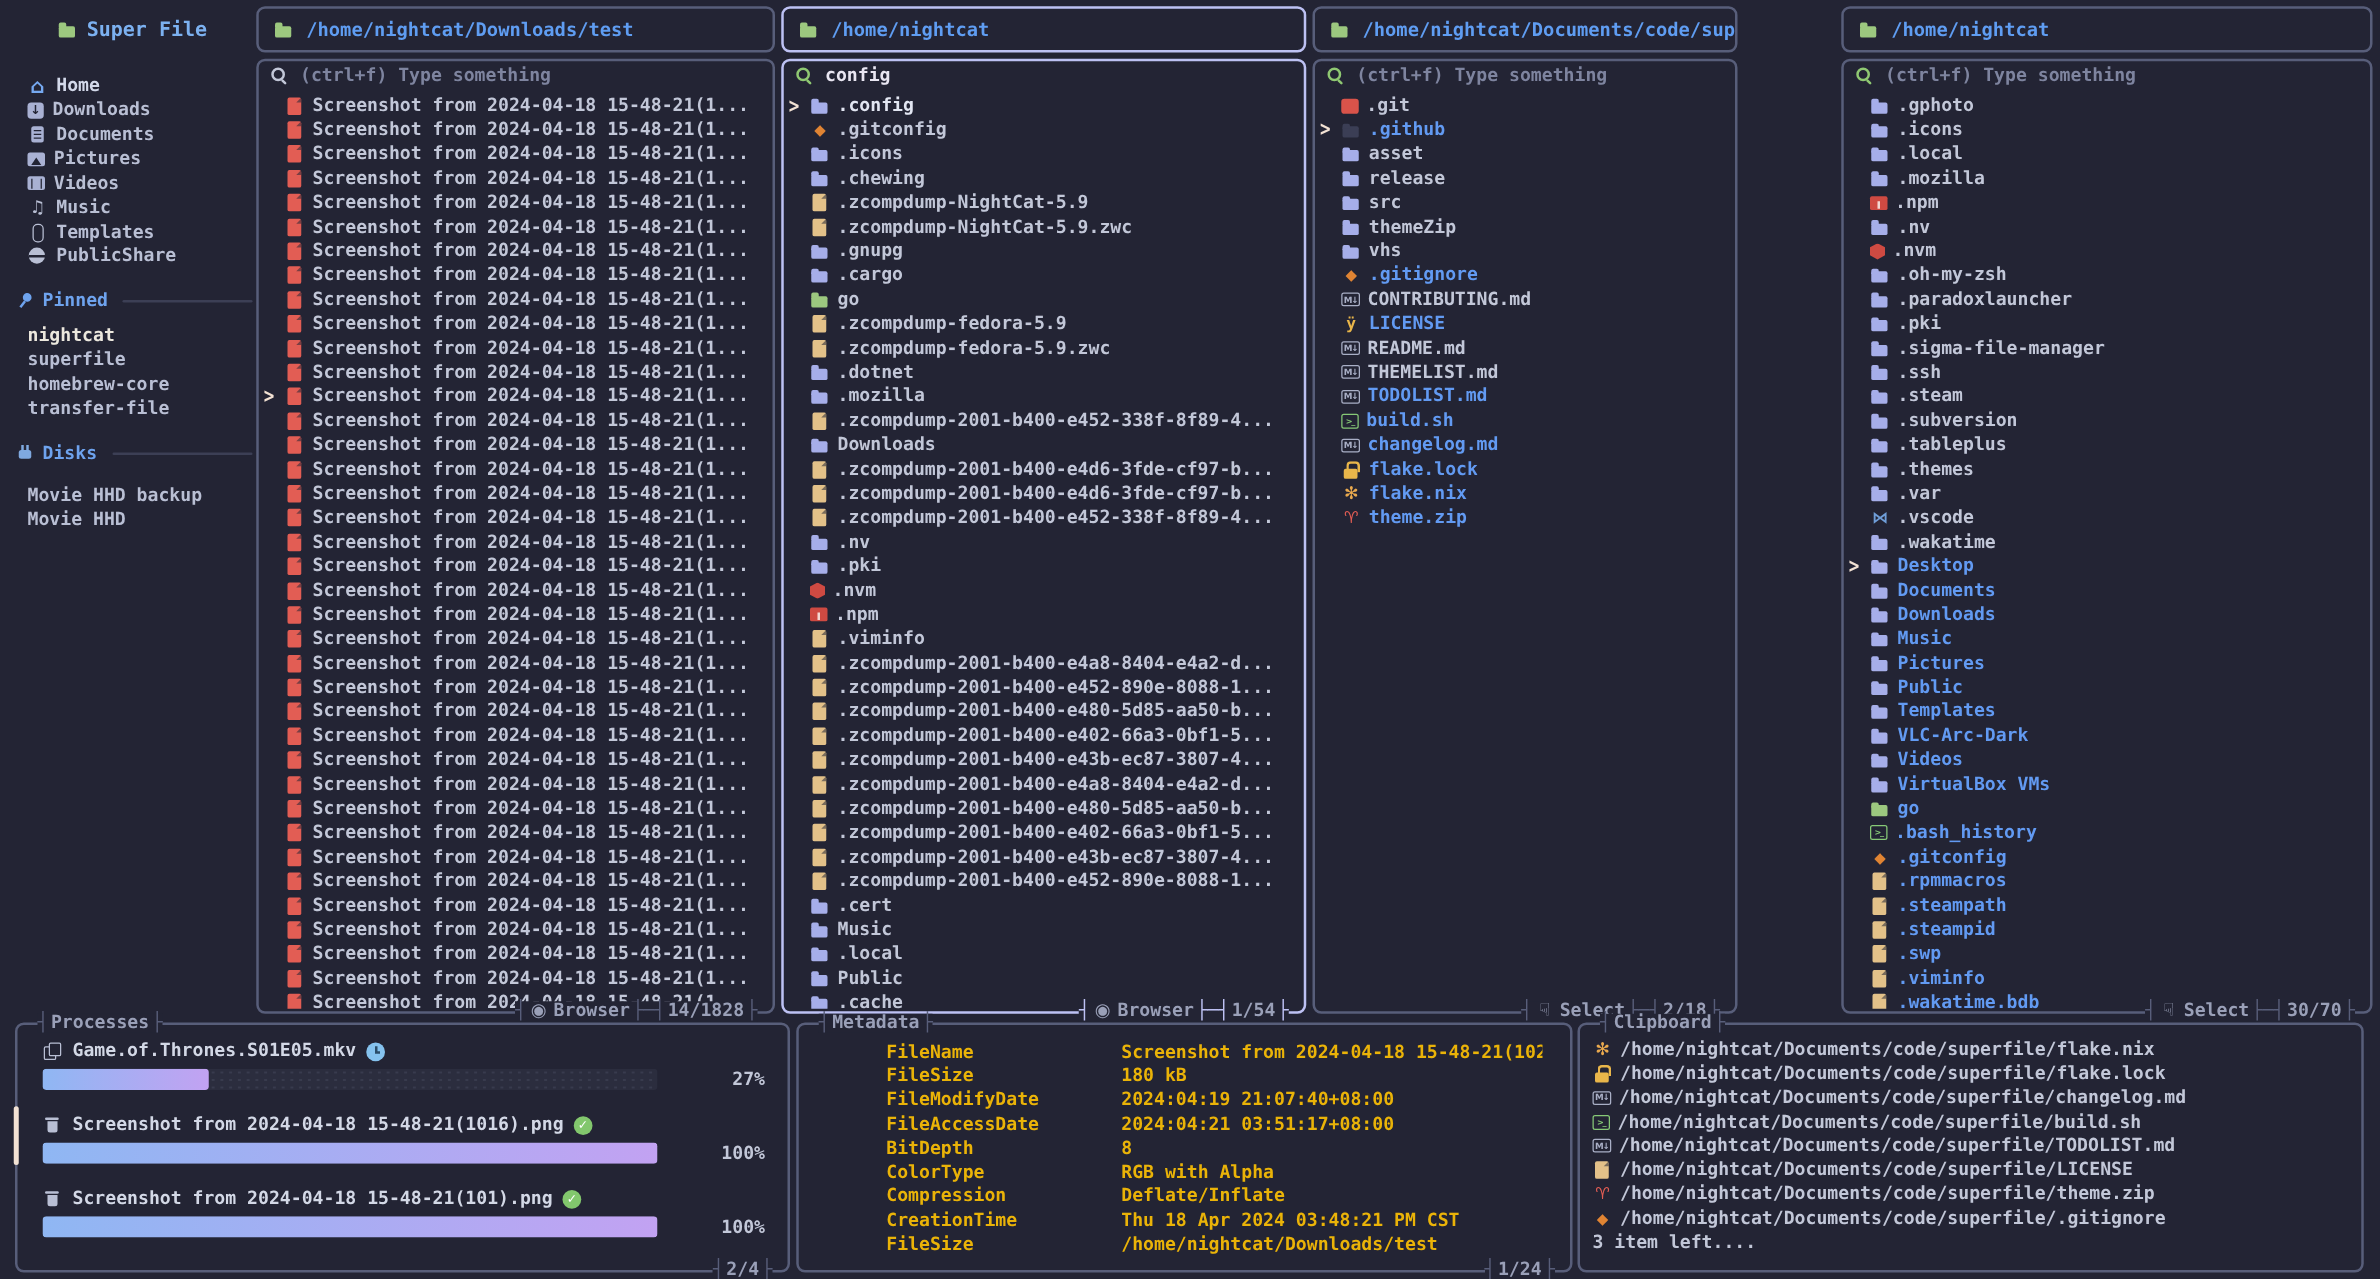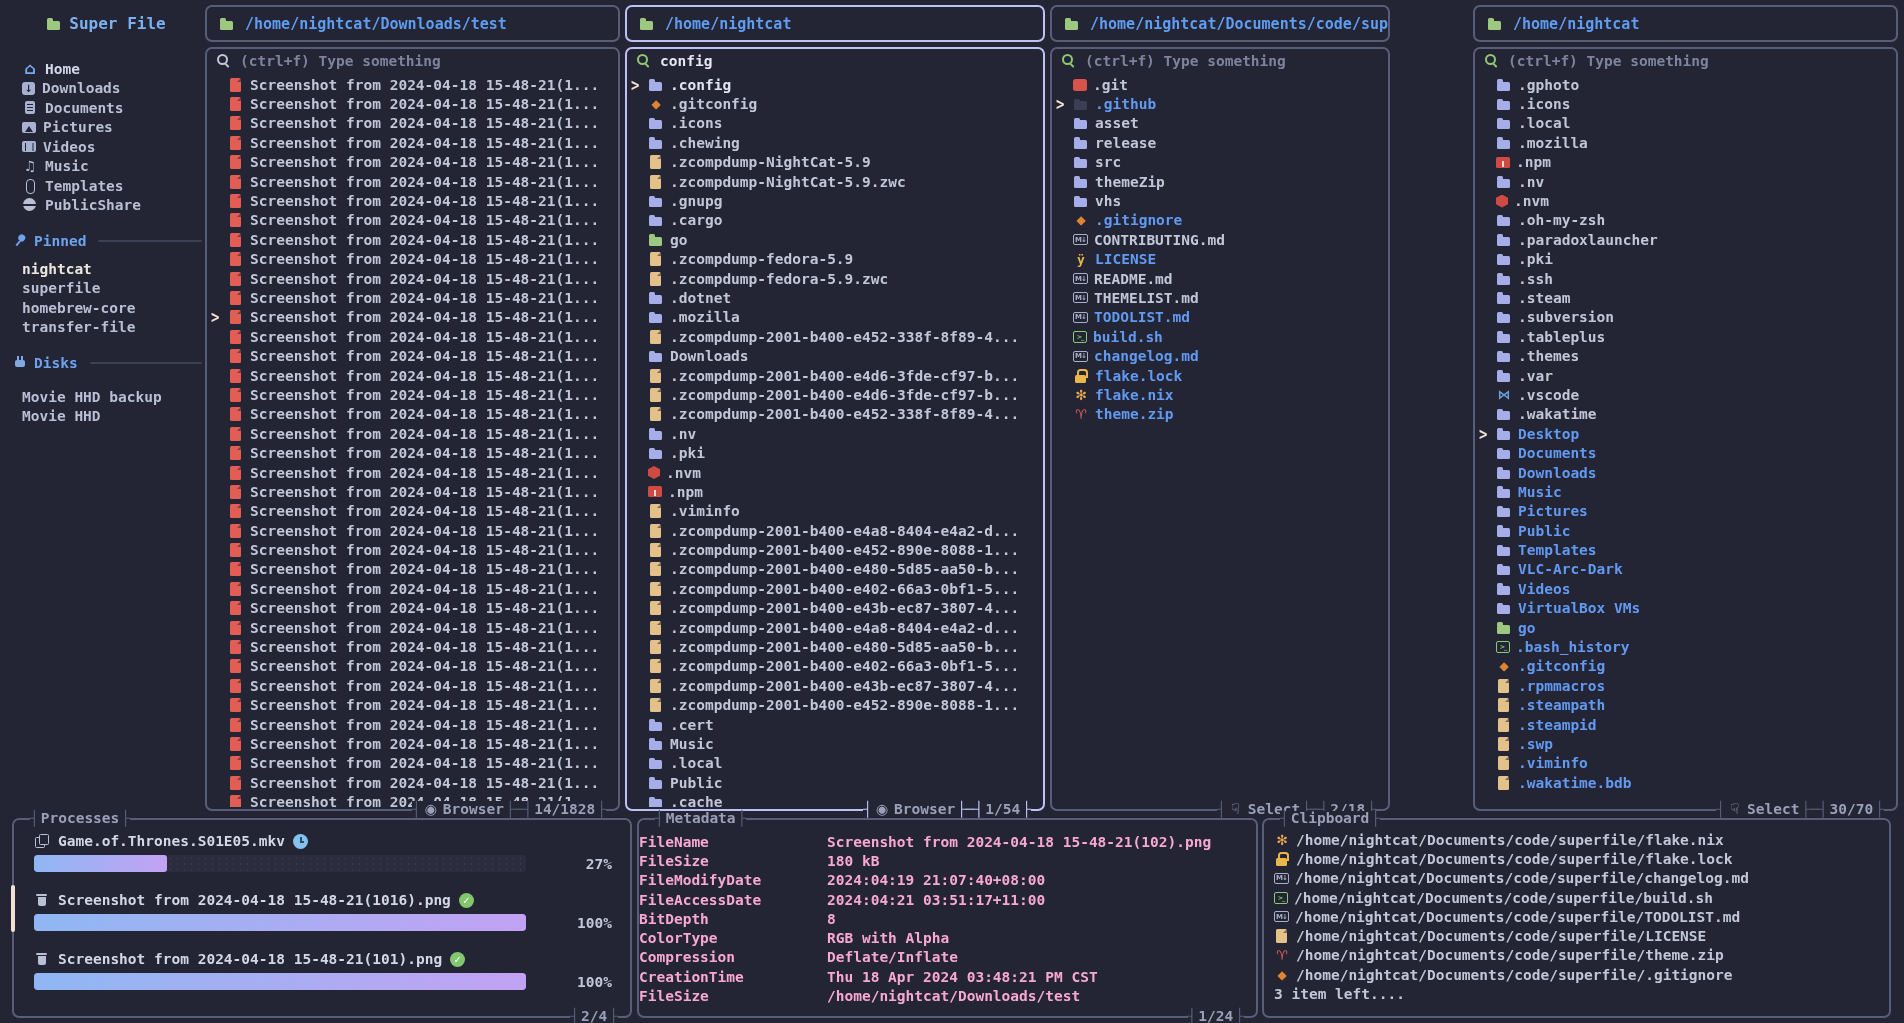--- a/index.html
+++ b/index.html
@@ -57,21 +57,21 @@
   .ptrack { flex:1; height:17px; border-radius:3px; background:#2b2d3e; position:relative;
     background-image:radial-gradient(#383b4e 1px, transparent 1px); background-size:7px 6px; overflow:hidden; }
   .pfill { position:absolute; left:0; top:0; bottom:0; border-radius:3px;
     background:linear-gradient(90deg,#8fb7f3,#c2a2f2); }
   .ppct { width:42px; text-align:right; color:#c2c7d8; font-size:14.5px;margin-left:30px; }
   .proc-cursor { position:absolute; left:-3px; top:65px; width:4px; height:47px;
     background:#f3e2d4; border-radius:2px; }
 
   
   .meta-row { display:flex; height:19.3px; align-items:center; font-size:14.5px;
-    color:#f9a8d4; padding:0 0; white-space:nowrap; }
+    color:#eab308; padding:0 22px; white-space:nowrap;margin-left:48px; }
   .meta-label { width:188px; flex:none; overflow:hidden; }
   .meta-value { flex:1; overflow:hidden; }
 
   
   .clip-row { display:flex; align-items:center; gap:6px; height:19.3px; font-size:14.5px;
     color:#c2c7d8; padding:0 10px; white-space:nowrap; overflow:hidden; }
 
   
   .ic { display:inline-flex; width:16px; height:16px; flex:none; align-items:center;
     justify-content:center; position:relative; font-family:"DejaVu Sans", sans-serif; }
@@ -702,20 +702,24 @@
         <div class="frow">
           <span class="ic ic-folder c-peri"></span>
           <span class="fname t-grey">.paradoxlauncher</span>
         </div>
         <div class="frow">
           <span class="ic ic-folder c-peri"></span>
           <span class="fname t-grey">.pki</span>
         </div>
         <div class="frow">
           <span class="ic ic-folder c-peri"></span>
+          <span class="fname t-grey">.sigma-file-manager</span>
+        </div>
+        <div class="frow">
+          <span class="ic ic-folder c-peri"></span>
           <span class="fname t-grey">.ssh</span>
         </div>
         <div class="frow">
           <span class="ic ic-folder c-peri"></span>
           <span class="fname t-grey">.steam</span>
         </div>
         <div class="frow">
           <span class="ic ic-folder c-peri"></span>
           <span class="fname t-grey">.subversion</span>
         </div>
@@ -878,21 +882,21 @@
       <div class="meta-row">
         <span class="meta-label">FileSize</span>
         <span class="meta-value">180 kB</span>
       </div>
       <div class="meta-row">
         <span class="meta-label">FileModifyDate</span>
         <span class="meta-value">2024:04:19 21:07:40+08:00</span>
       </div>
       <div class="meta-row">
         <span class="meta-label">FileAccessDate</span>
-        <span class="meta-value">2024:04:21 03:51:17+11:00</span>
+        <span class="meta-value">2024:04:21 03:51:17+08:00</span>
       </div>
       <div class="meta-row">
         <span class="meta-label">BitDepth</span>
         <span class="meta-value">8</span>
       </div>
       <div class="meta-row">
         <span class="meta-label">ColorType</span>
         <span class="meta-value">RGB with Alpha</span>
       </div>
       <div class="meta-row">

